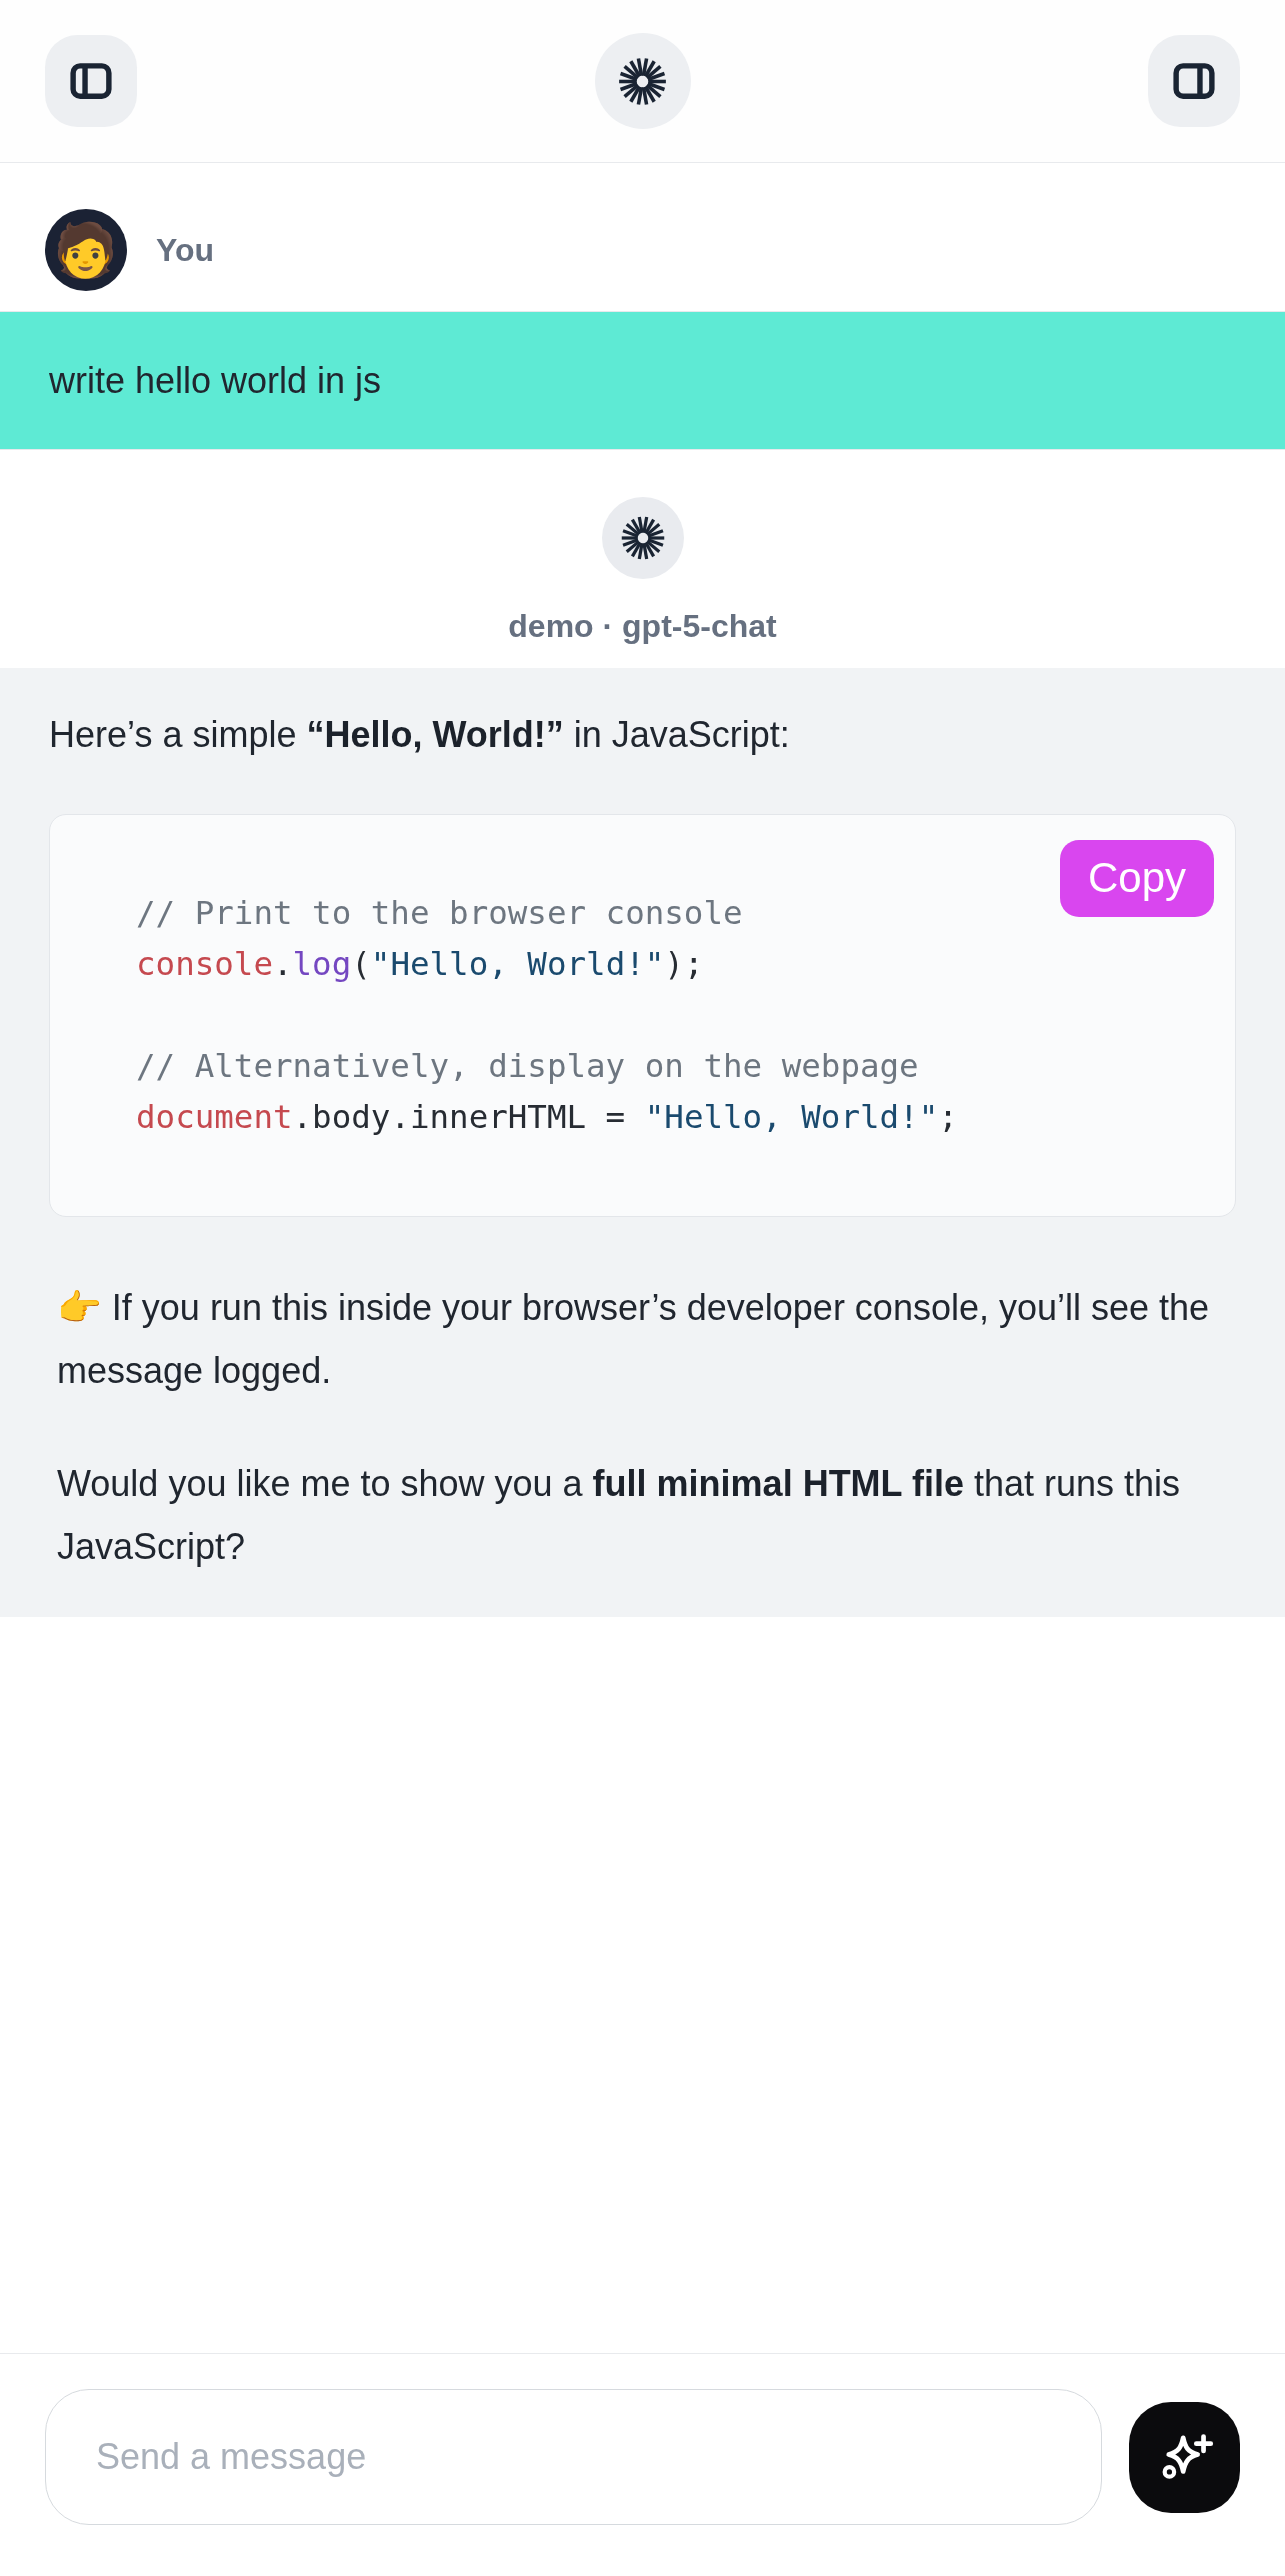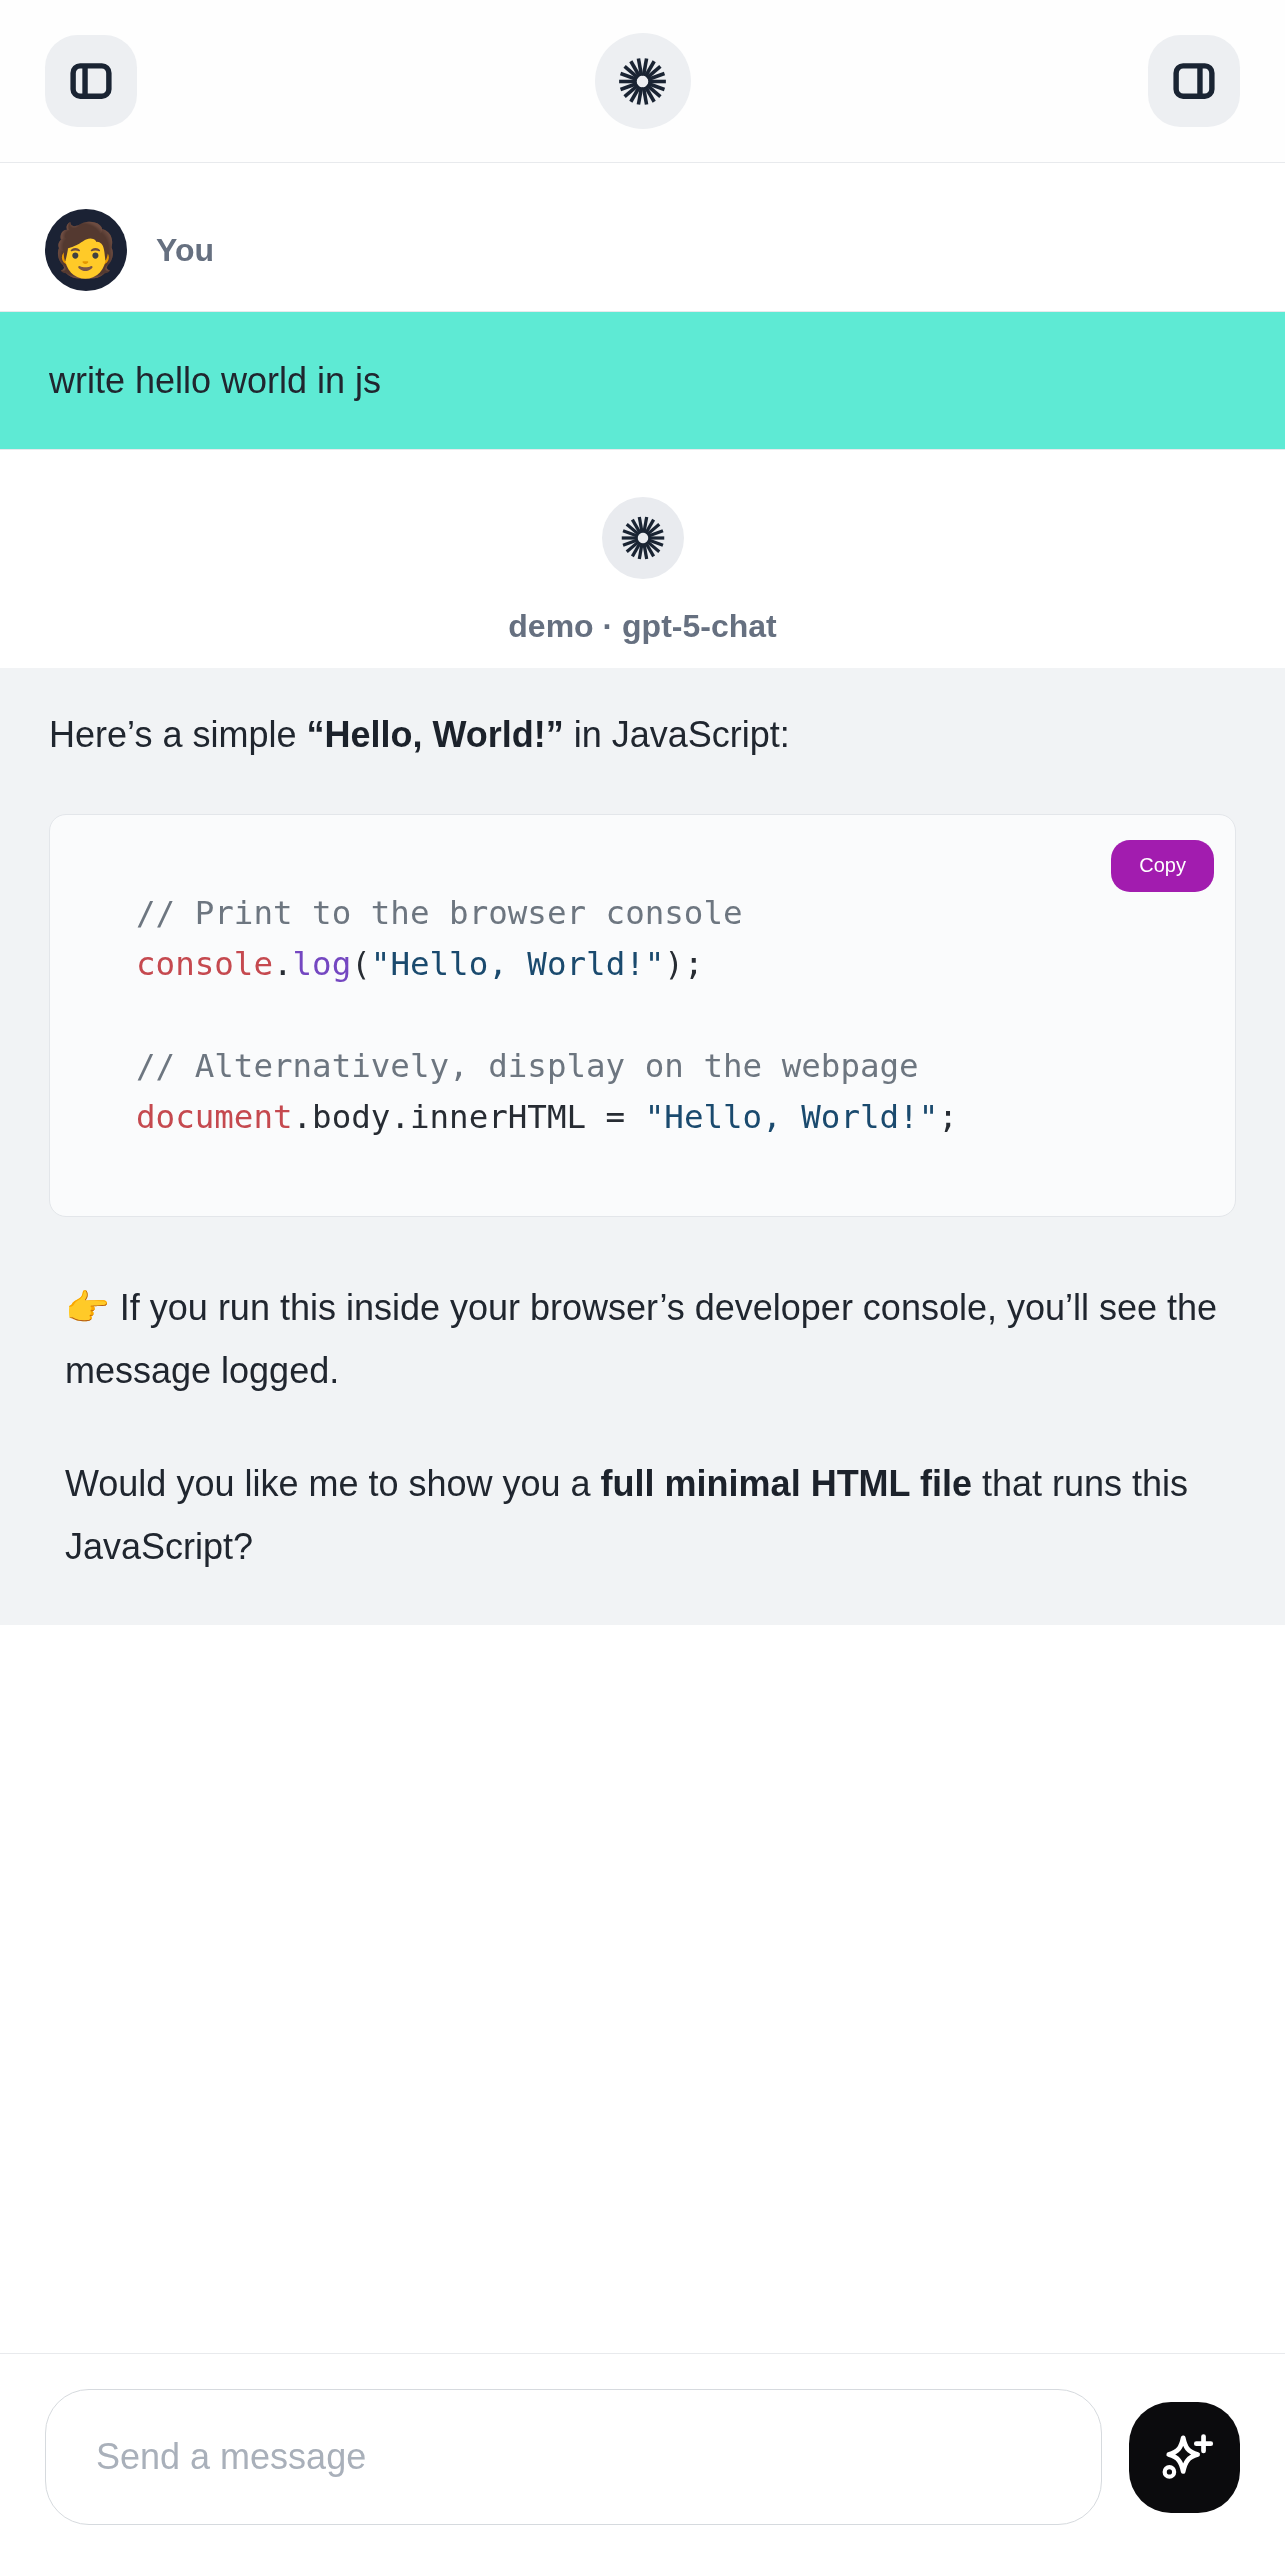--- a/index.html
+++ b/index.html
@@ -81,29 +81,29 @@
     color: #272c33;
   }
   .code-line { height: 51px; white-space: pre; }
   .tok-comment { color: #6d7680; }
   .tok-red     { color: #c5494f; }
   .tok-purple  { color: #7447c1; }
   .tok-string  { color: #1a4a6e; }
   .tok-plain   { color: #272c33; }
   .copy-btn {
     position: absolute; top: 25px; right: 21px;
-    background: #a21caf; color: #ffffff;
+    background: #d946ef; color: #ffffff;
     border: none; border-radius: 19px;
     padding: 14.3px 28px;
     font-family: "Liberation Sans", sans-serif;
-    font-size: 20px;
+    font-size: 42px;
     cursor: pointer;
   }
 
-  .para { font-size: 36px; line-height: 63px; margin: 16px; }
+  .para { font-size: 36px; line-height: 63px; margin: 8px; }
   .paragraphs { margin-top: 59px; }
   .paragraphs .para:last-child { margin-top: 50px; }
 
   
   .composer {
     position: absolute; left: 0; right: 0; bottom: 16px;
     height: 207px;
     background: #ffffff;
     border-top: 1.9px solid #e8eaed;
     display: flex; align-items: center; gap: 27px;

